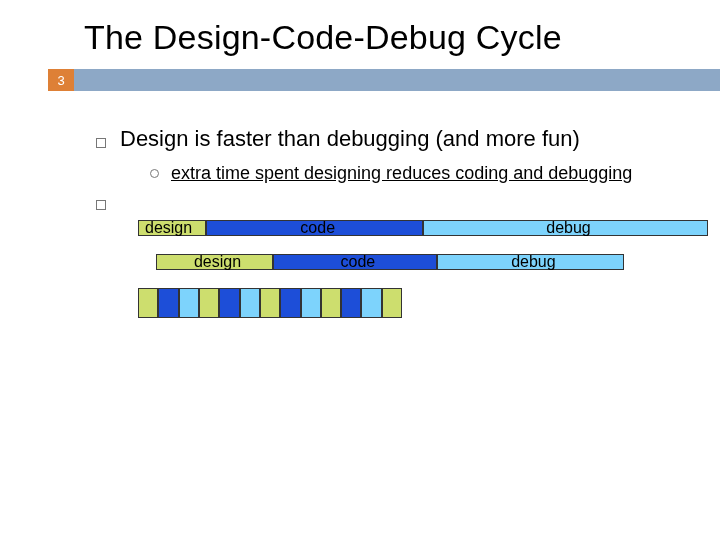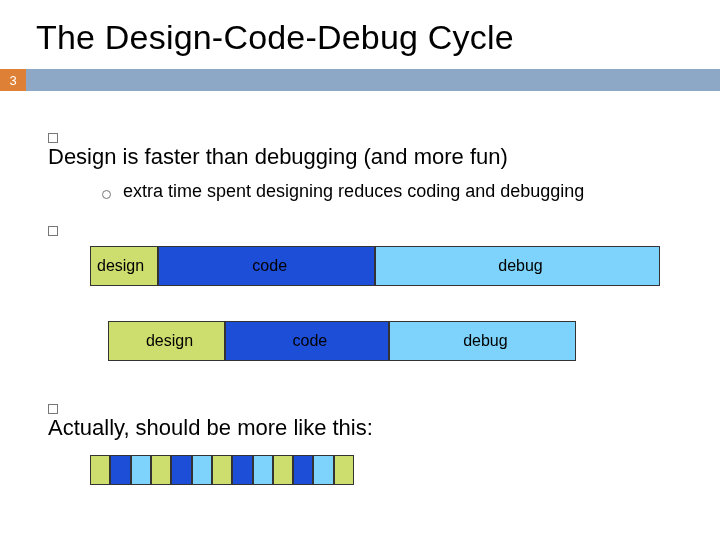--- a/index.html
+++ b/index.html
@@ -1,30 +1,30 @@
 <!DOCTYPE html>
 <html><head>
 <meta charset="utf-8">
 <style>
   * { box-sizing: border-box; margin: 0; padding: 0; }
   html, body { width: 720px; height: 540px; font-family: Arial, Helvetica, sans-serif; background: #fff; color: #000; }
-  .slide { width: 720px; height: 540px; position: relative; }
+  .slide { width: 720px; height: 540px; position: relative; padding-left: 48px; }
   .title { font-size: 34px; font-weight: 400; padding: 18px 0 12px 36px; letter-spacing: 0.2px; }
   .band-row { display: flex; width: 100%; height: 22px; }
   .slide-num { width: 26px; height: 22px; background: #de8036; color: #fff; font-size: 13px; display: flex; align-items: center; justify-content: center; }
   .band { flex: 1; background: #8da8c6; height: 22px; }
   .content { padding: 28px 34px 0 48px; font-size: 20px; }
-  .bullet1 { display: flex; align-items: flex-start; margin-top: 6px; flex-direction: column; }
+  .bullet1 { display: flex; align-items: center; margin-top: 6px; }
   .bullet1 .sq { width: 10px; height: 10px; border: 1.5px solid #777; margin-top: 8px; margin-right: 14px; flex-shrink: 0; }
   .bullet1 .txt { font-size: 22px; line-height: 1.25; }
-  .bullet2 { display: flex; align-items: center; margin: 10px 0 16px 54px; }
+  .bullet2 { display: flex; align-items: flex-start; margin: 10px 0 8px 54px; text-decoration: underline; }
   .bullet2 .circ { width: 9px; height: 9px; border: 1.5px solid #777; border-radius: 50%; margin-top: 6px; margin-right: 12px; flex-shrink: 0; }
   .bullet2 .txt { font-size: 18px; }
   .bars-wrap { margin: 10px 0 0 42px; }
-  .bar { display: flex; height: 40px; margin-bottom: 35px; }
+  .bar { display: flex; height: 16px; margin-bottom: 18px; }
   .seg { border: 1px solid #333; font-size: 16px; display: flex; align-items: center; padding-left: 6px; color: #000; }
   .c-design { background: #cdde6e; }
   .c-code   { background: #1d4ed8; }
   .c-debug  { background: #7dd3fc; }
   .bar3-wrap { margin: 14px 0 0 42px; }
   .bar3 { display: flex; height: 30px; }
   .slice { border: 1px solid #333; }
 </style>
 </head>
 <body>
@@ -60,24 +60,20 @@
         <div class="seg c-code" style="width:38%;justify-content:center">code</div>
         <div class="seg c-debug" style="width:50%;justify-content:center">debug</div>
       </div>
       <div class="bar" style="width:468px;margin-left:18px">
         <div class="seg c-design" style="width:25%;justify-content:center">design</div>
         <div class="seg c-code" style="width:35%;justify-content:center">code</div>
         <div class="seg c-debug" style="width:40%;justify-content:center">debug</div>
       </div>
     </div>
 
-    <div class="bullet1" style="margin-top:4px">
-      <span class="sq"></span>
-      <span class="txt">Actually, should be more like this:</span>
-    </div>
 
     <div class="bar3-wrap">
       <div class="bar3" id="bar3" style="width:264px">
           <div class="slice c-design" style="flex: 1 1 0%;"></div>
           <div class="slice c-code" style="flex: 1 1 0%;"></div>
           <div class="slice c-debug" style="flex: 1 1 0%;"></div>
           <div class="slice c-design" style="flex: 1 1 0%;"></div>
           <div class="slice c-code" style="flex: 1 1 0%;"></div>
           <div class="slice c-debug" style="flex: 1 1 0%;"></div>
           <div class="slice c-design" style="flex: 1 1 0%;"></div>

